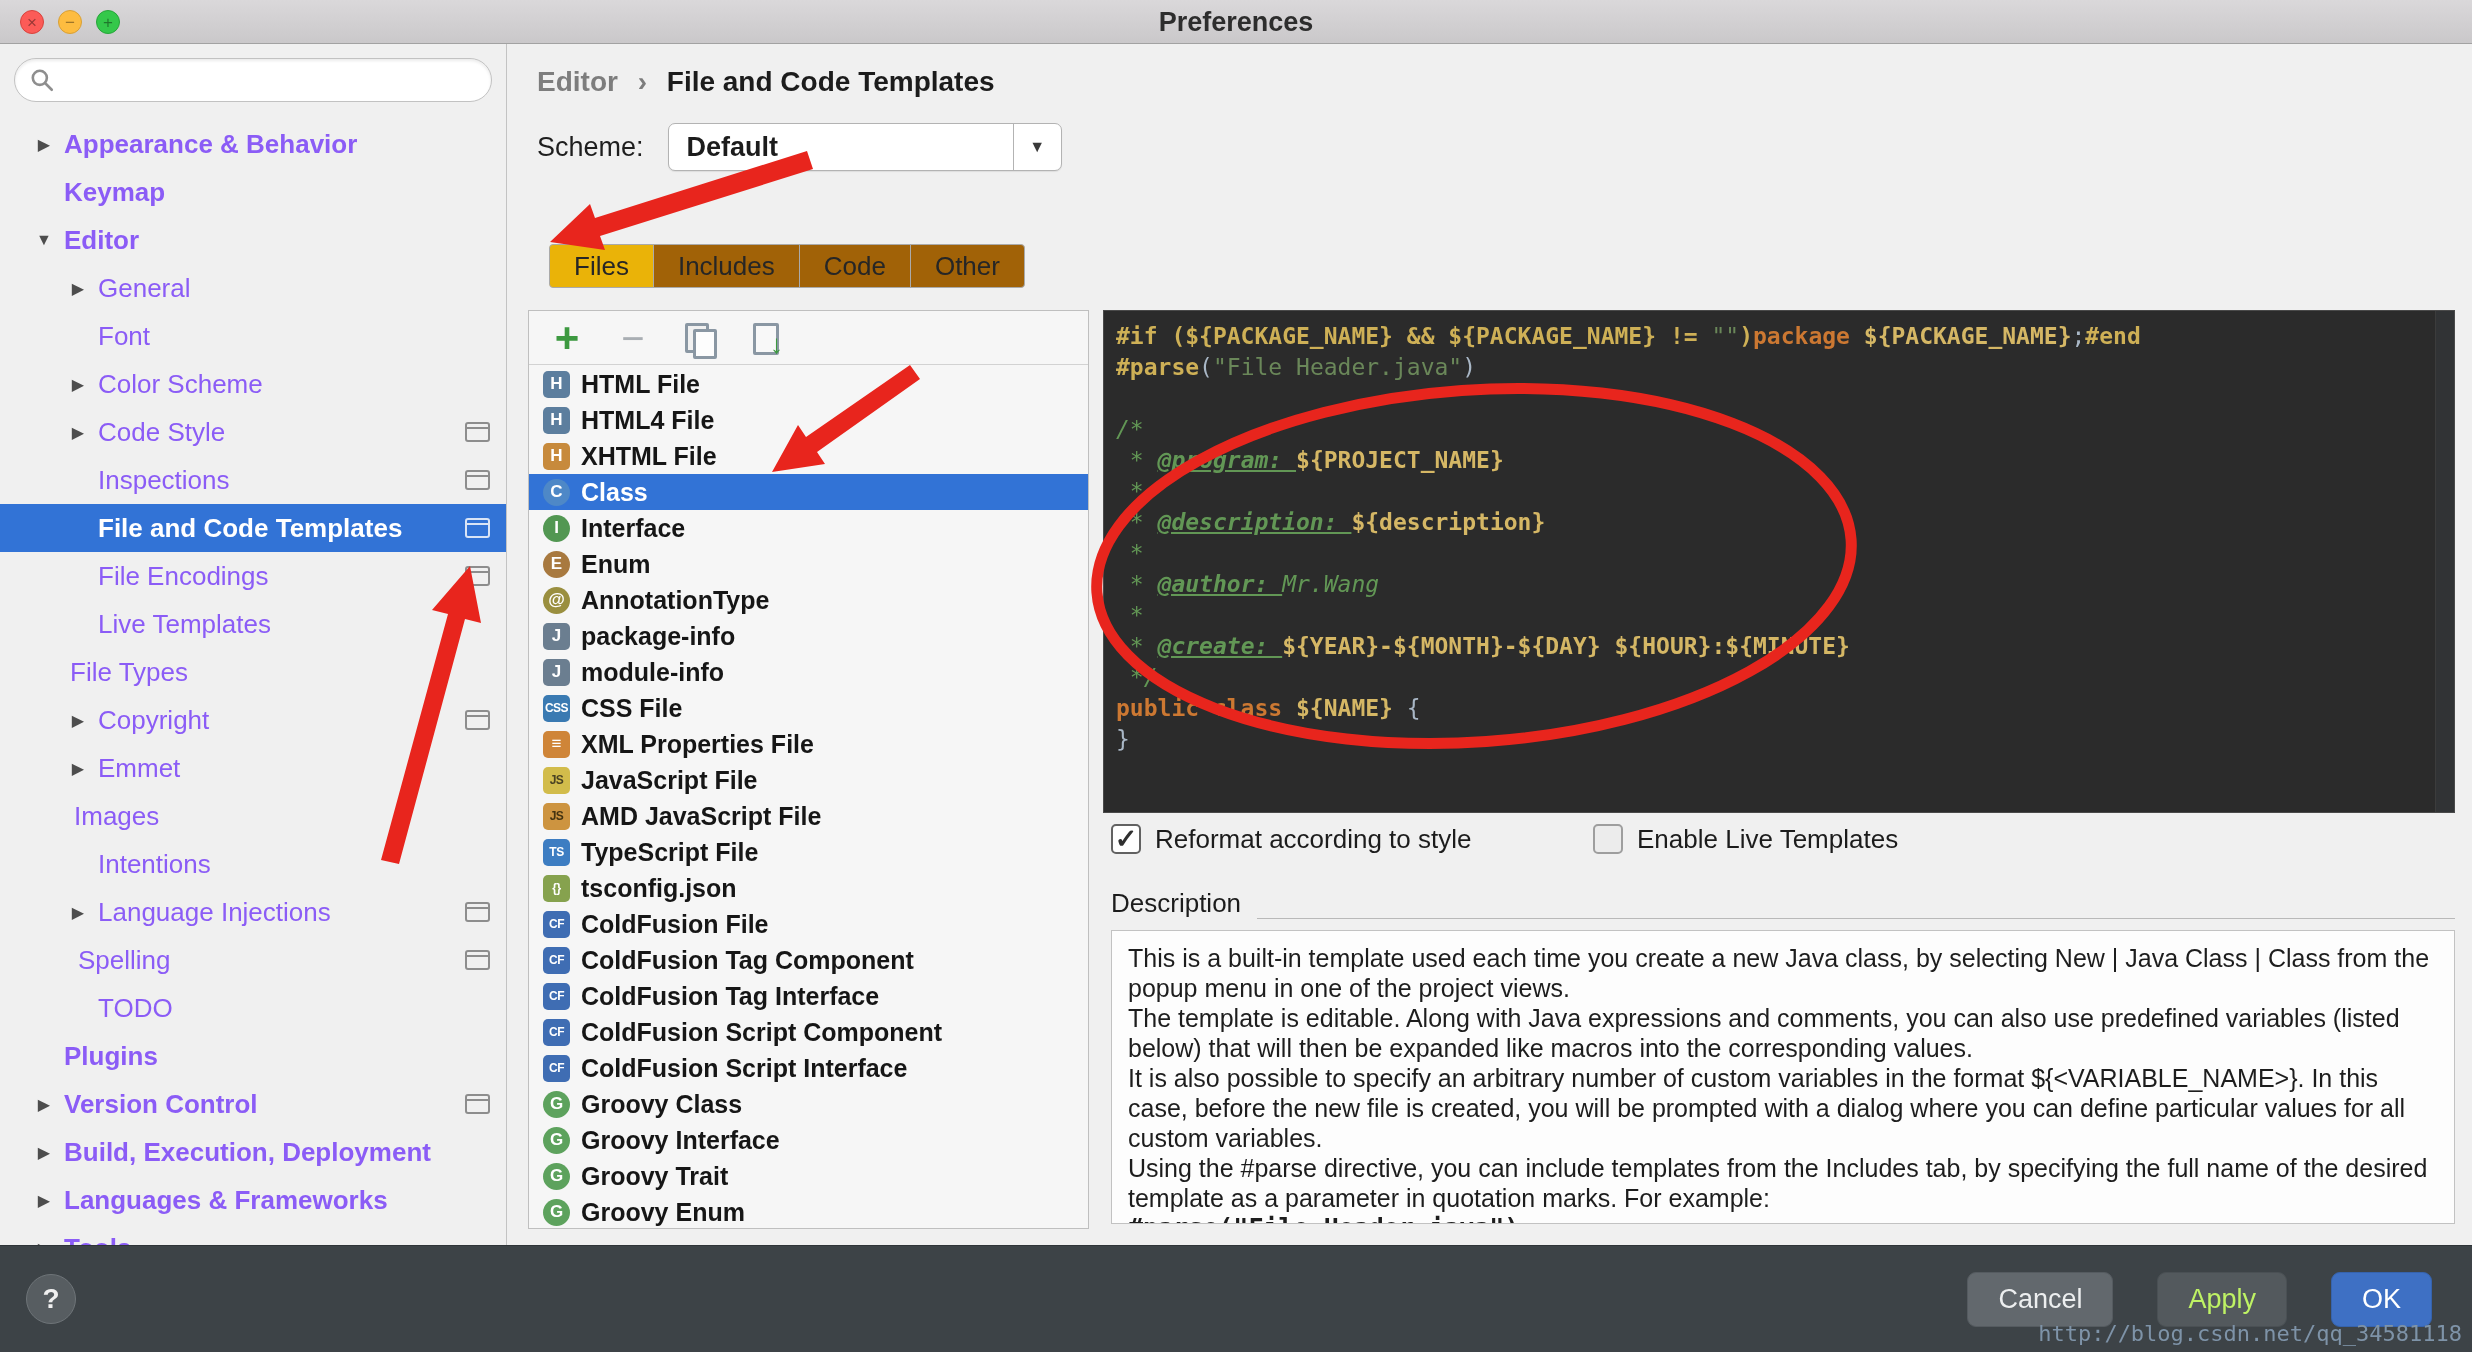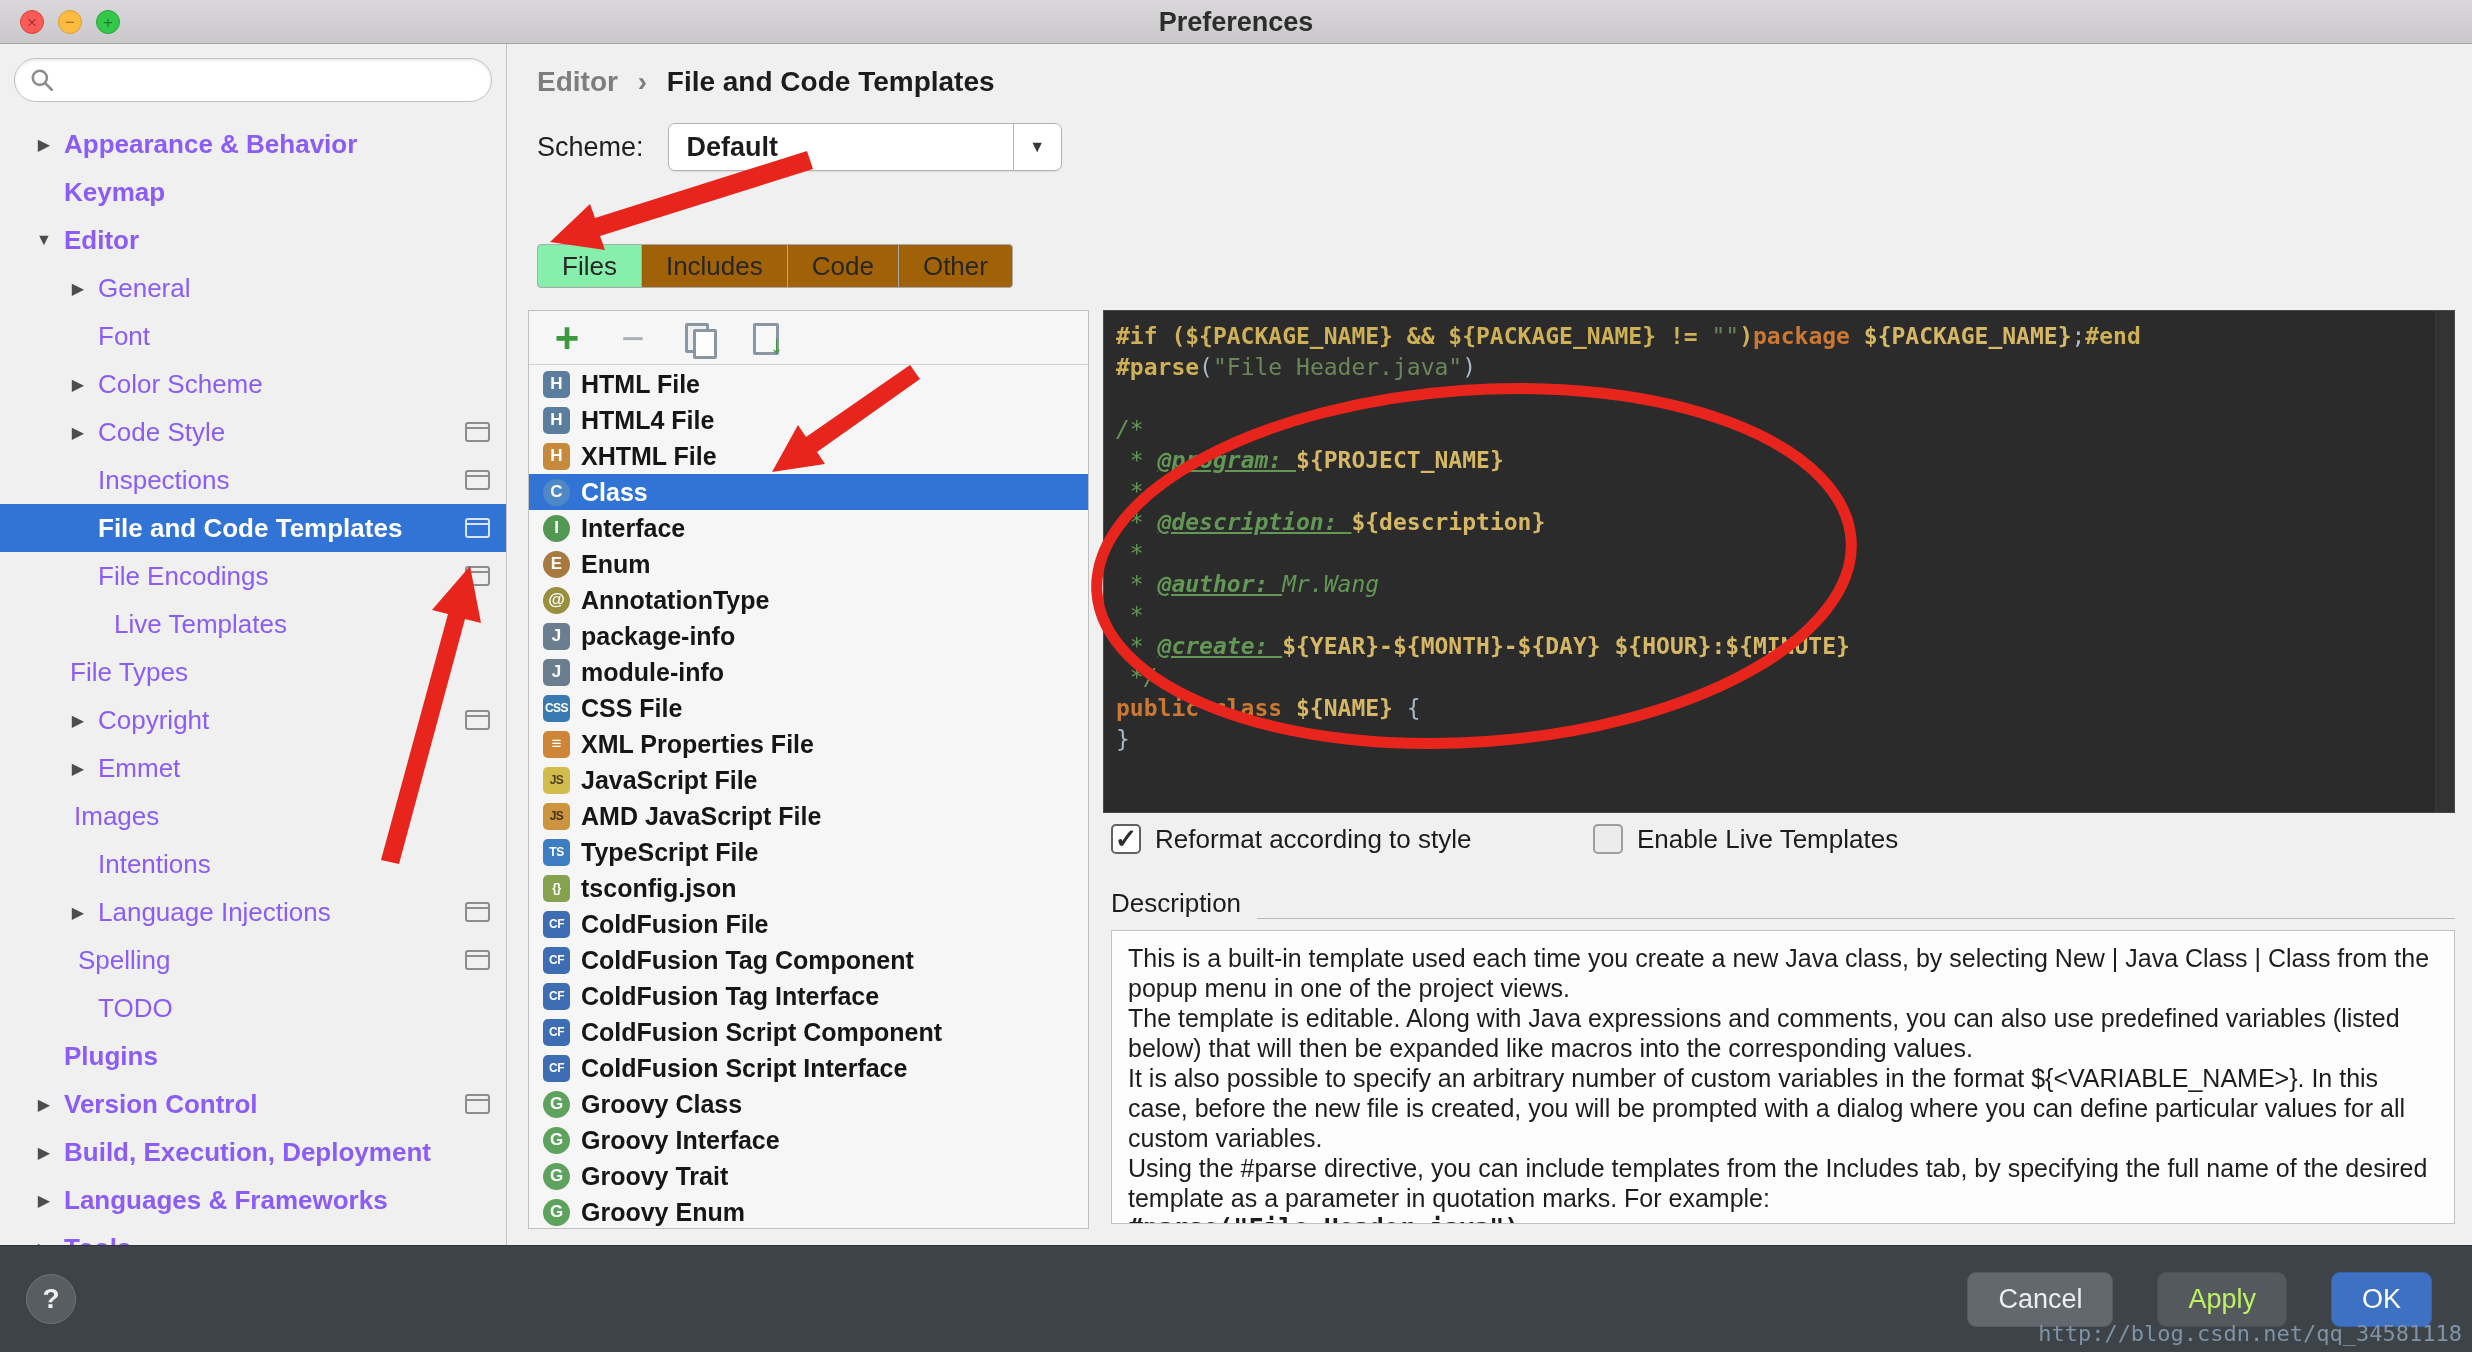--- a/index.html
+++ b/index.html
@@ -56,21 +56,21 @@
     display: flex; align-items: center; box-shadow: 0 1px 1px rgba(0,0,0,.08); }
   .combo-value { font-size: 27px; font-weight: 700; color: #1c1c1c; padding-left: 18px; flex: 1; }
   .combo-arrow { width: 48px; height: 100%; border-left: 1px solid #b3b3b3;
     display: flex; align-items: center; justify-content: center; font-size: 16px; color: #3a3a3a; }
 
   .tabs { position: absolute; left: 30px; top: 200px; display: flex; }
   .tab { height: 44px; line-height: 42px; padding: 0 24px; font-size: 26px; color: #262626;
     background: #a16207; border: 1px solid #aaa; margin-right: -1px; position: relative; }
   .tab:first-child { border-radius: 4px 0 0 4px; }
   .tab:last-child { border-radius: 0 4px 4px 0; }
-  .tab.active { background: #86efac; z-index: 2; }
+  .tab.active { background: #eab308; z-index: 2; margin-left: 12px; }
 
   .list-panel { position: absolute; left: 21px; top: 266px; width: 561px; height: 919px;
     background: #f6f6f6; border: 1px solid #bfbfbf; }
   .lp-toolbar { height: 54px; border-bottom: 1px solid #d2d2d2; display: flex; align-items: center; gap: 30px; padding-left: 20px; }
   .tbi { width: 36px; height: 36px; display: flex; align-items: center; justify-content: center; position: relative; }
   .tbi-add::before { content: '+'; font-size: 42px; font-weight: 700; color: #3d9940; line-height: 1; }
   .tbi-remove::before { content: '−'; font-size: 40px; color: #a9aeb3; line-height: 1; }
   .tbi-copy::before { content: ''; position: absolute; left: 4px; top: 3px; width: 18px; height: 24px;
     border: 3px solid #8a97a3; background: #f1f1f1; border-radius: 2px; }
   .tbi-copy::after { content: ''; position: absolute; left: 12px; top: 9px; width: 18px; height: 24px;
@@ -203,21 +203,21 @@
       <div class="trow sel" style="padding-left: 60px;">
         <span class="arrow"></span>
         <span class="tlabel">File and Code Templates</span>
         <span class="ovr"></span>
       </div>
       <div class="trow" style="padding-left: 60px;">
         <span class="arrow"></span>
         <span class="tlabel">File Encodings</span>
         <span class="ovr"></span>
       </div>
-      <div class="trow" style="padding-left: 76px;">
+      <div class="trow" style="padding-left: 60px;">
         <span class="arrow"></span>
         <span class="tlabel">Live Templates</span>
       </div>
       <div class="trow" style="padding-left: 32px;">
         <span class="arrow"></span>
         <span class="tlabel">File Types</span>
       </div>
       <div class="trow" style="padding-left: 60px;">
         <span class="arrow">▶</span>
         <span class="tlabel">Copyright</span>

